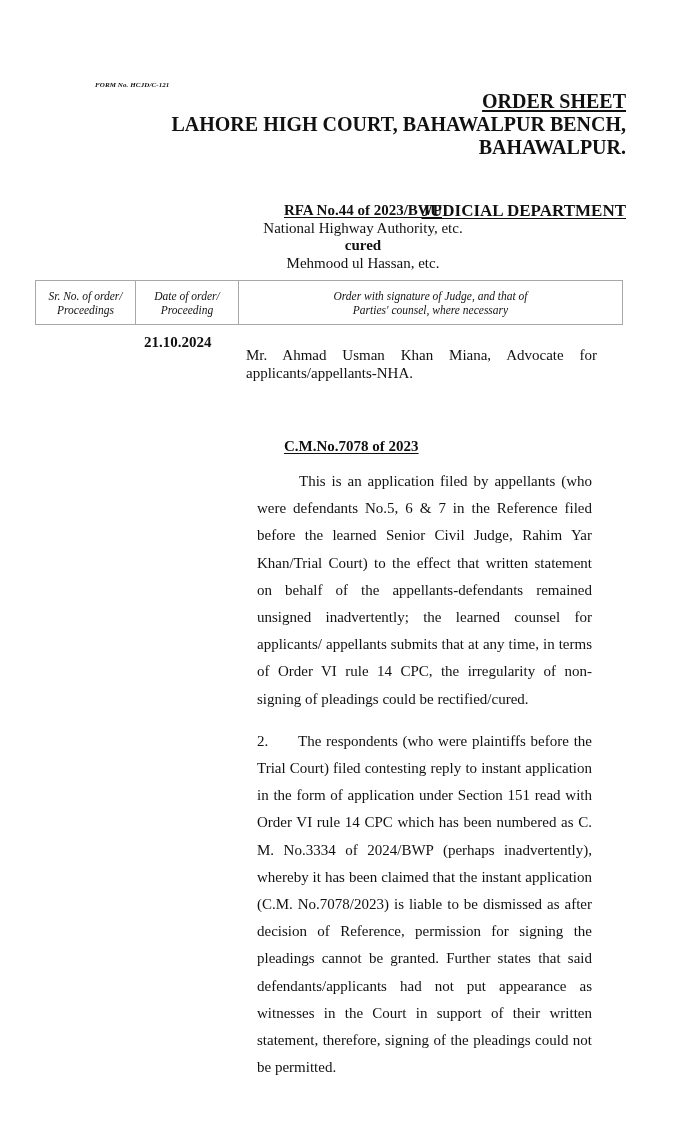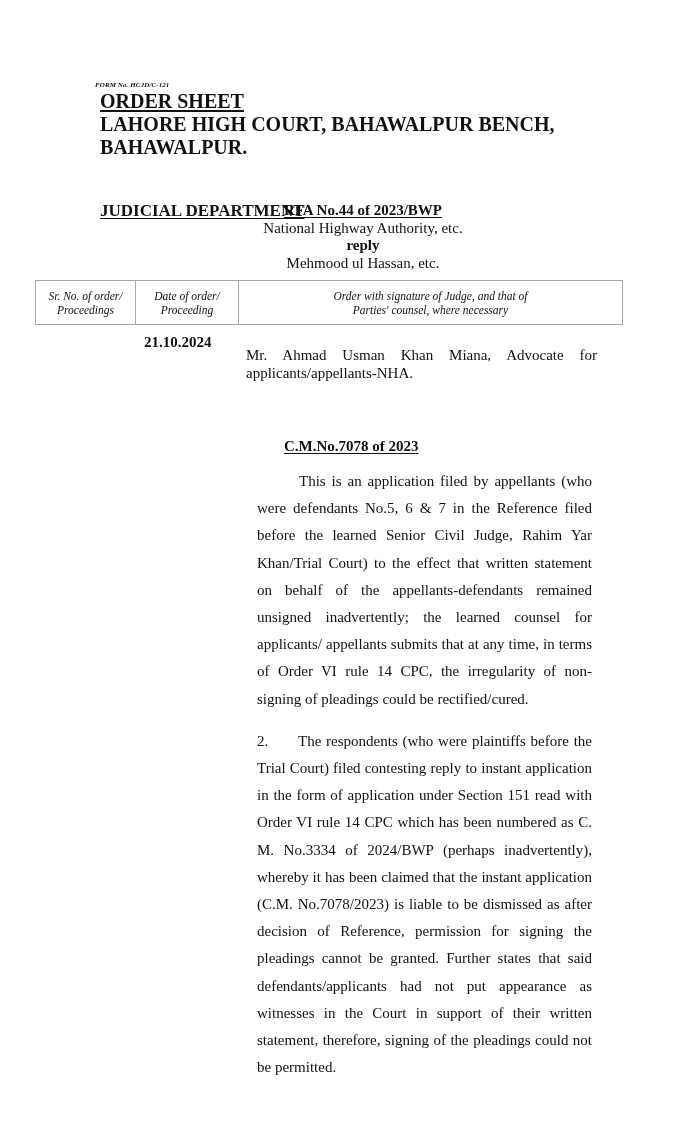--- a/index.html
+++ b/index.html
@@ -23,21 +23,21 @@
       font-style: italic;
       font-weight: bold;
       letter-spacing: 0.1px;
       margin-left: 8px;
     }
     .header {
       position: absolute;
       left: 100px;
       width: 526px;
       top: 90px;
-      text-align: left;
+      text-align: right;
       font-weight: bold;
     }
     .header .title {
       font-size: 20px;
       line-height: 23px;
       text-decoration: underline;
       text-underline-offset: 2px;
     }
     .header .court {
       font-size: 20px;
@@ -143,21 +143,21 @@
 <div class="header">
   <div class="title">ORDER SHEET</div>
   <div class="court">LAHORE HIGH COURT, BAHAWALPUR BENCH,</div>
   <div class="court">BAHAWALPUR.</div>
   <div class="dept">JUDICIAL DEPARTMENT</div>
 </div>
 
 <div class="case-block">
   <div class="case-no">RFA No.44 of 2023/BWP</div>
   <div>National Highway Authority, etc.</div>
-  <div class="versus">reply</div>
+  <div class="versus">cured</div>
   <div>Mehmood ul Hassan, etc.</div>
 </div>
 
 <table class="header-table">
   <tbody>
       <tr>
     <td class="c1">
       <div>Sr. No. of order/</div>
       <div>Proceedings</div>
     </td>

